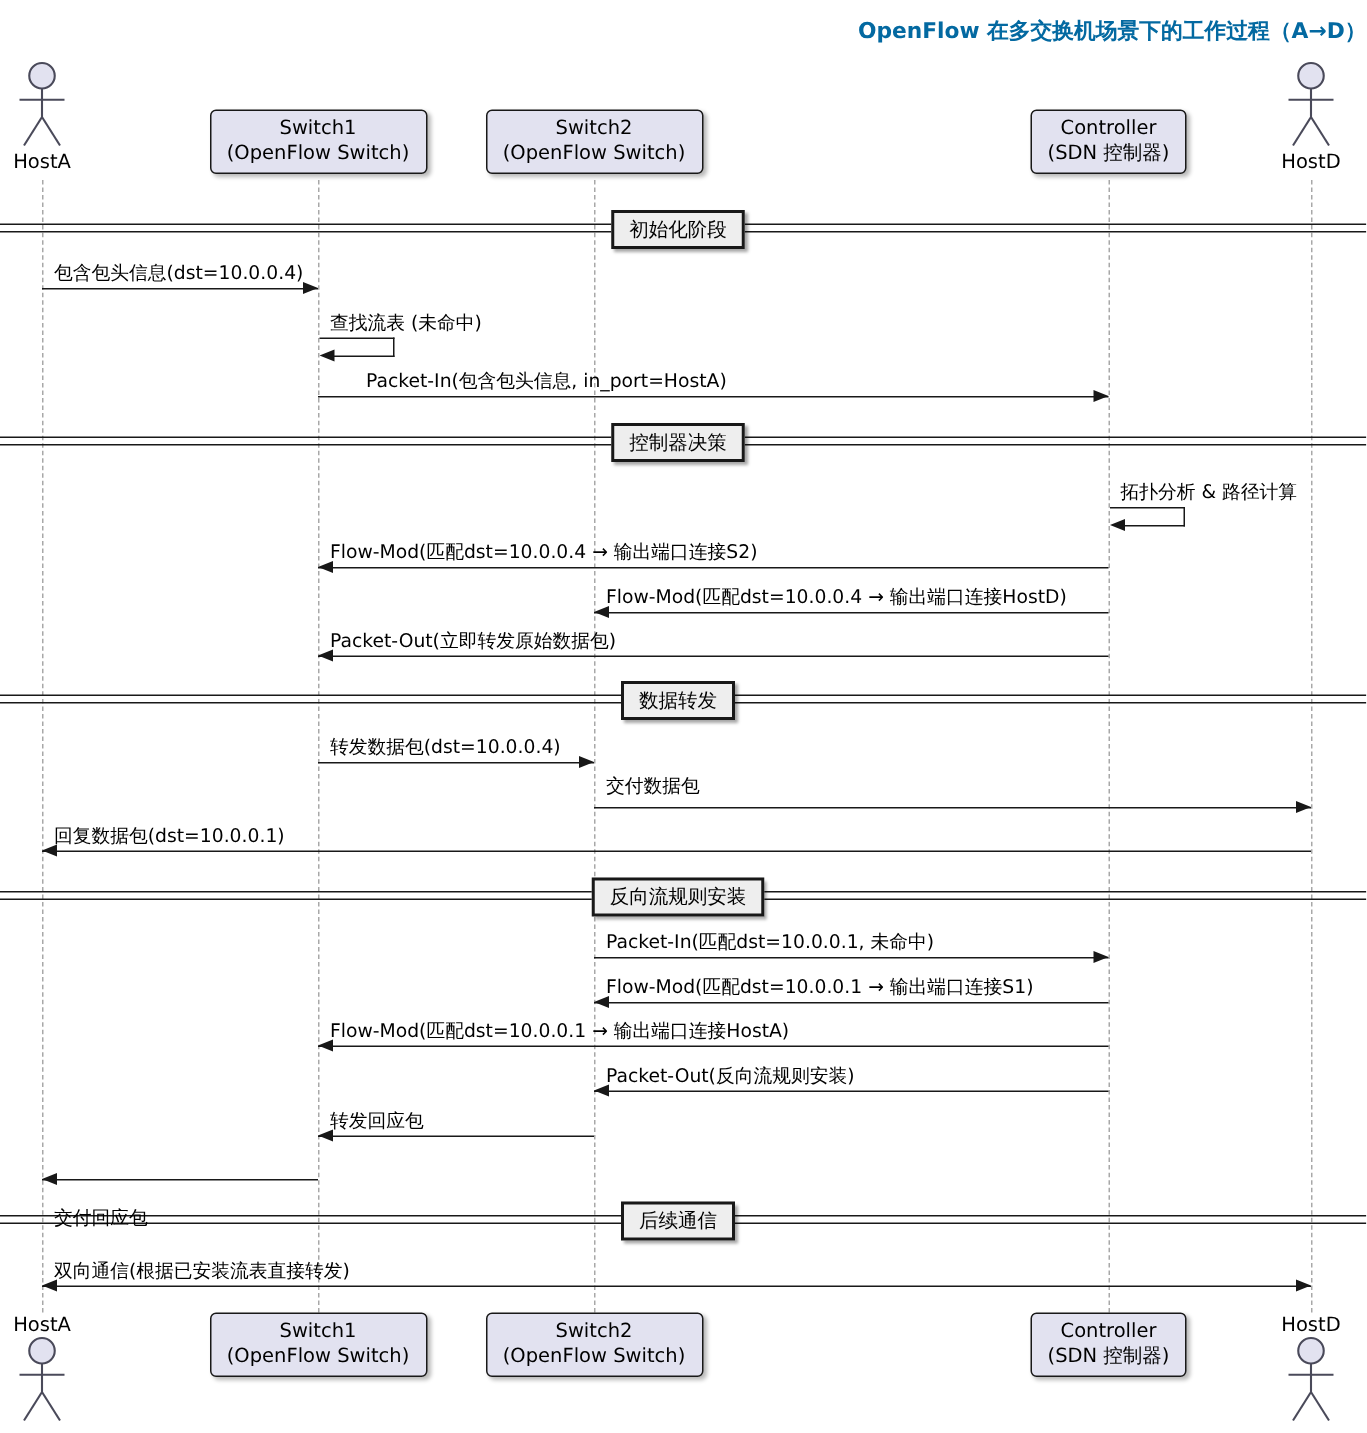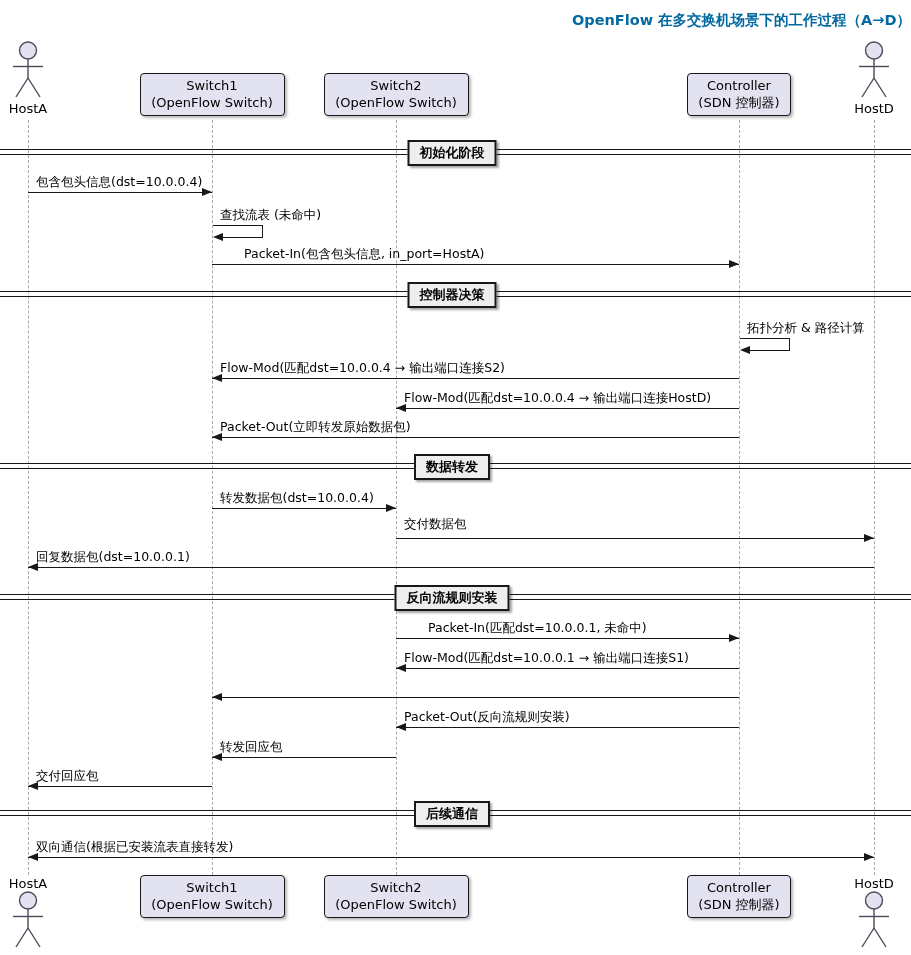--- a/index.html
+++ b/index.html
@@ -27,21 +27,21 @@
   }
   .actor-label {
     position:absolute; text-align:center; font-size:13px; white-space:nowrap;
   }
   .divline {
     position:absolute; height:1px; background:#181818; left:0; width:911px;
   }
   .divbox {
     position:absolute; transform:translateX(-50%);
     background:#EEEEEE; border:2px solid #181818;
-    font-size:13px; font-weight:bold; padding:2px 10px; white-space:nowrap;
+    font-size:13px; font-weight:normal; padding:2px 10px; white-space:nowrap;
     box-shadow:2px 2px 2px rgba(0,0,0,0.35);
   }
   .msg-line { position:absolute; height:1px; background:#181818; }
   .msg-vline { position:absolute; width:1px; background:#181818; }
   .msg-label {
     position:absolute; font-size:12.5px; white-space:nowrap; color:#000; height:16px; line-height:16px;
   }
   .ah { position:absolute; width:0; height:0; border-top:4.5px solid transparent; border-bottom:4.5px solid transparent; }
   .ah-right { border-left:10px solid #181818; }
   .ah-left  { border-right:10px solid #181818; }
@@ -162,34 +162,35 @@
     <div class="msg-line abs" style="left: 212px; top: 508px; width: 184px; height: 1px;"></div>
     <div class="msg-label abs" style="left: 220px; top: 490px;">转发数据包(dst=10.0.0.4)</div>
     <div class="ah ah-right abs" style="left: 386px; top: 504px;"></div>
     <div class="msg-line abs" style="left: 396px; top: 538px; width: 478px; height: 1px;"></div>
     <div class="msg-label abs" style="left: 404px; top: 516px;">交付数据包</div>
     <div class="ah ah-right abs" style="left: 864px; top: 534px;"></div>
     <div class="msg-line abs" style="left: 28px; top: 567px; width: 846px; height: 1px;"></div>
     <div class="msg-label abs" style="left: 36px; top: 549px;">回复数据包(dst=10.0.0.1)</div>
     <div class="ah ah-left abs" style="left: 28px; top: 563px;"></div>
     <div class="msg-line abs" style="left: 396px; top: 638px; width: 343px; height: 1px;"></div>
-    <div class="msg-label abs" style="left: 404px; top: 620px; margin-left: 24px;">Packet-In(匹配dst=10.0.0.1, 未命中)</div>
+    <div class="msg-label abs" style="left: 404px; top: 620px;">Packet-In(匹配dst=10.0.0.1, 未命中)</div>
     <div class="ah ah-right abs" style="left: 729px; top: 634px;"></div>
     <div class="msg-line abs" style="left: 396px; top: 668px; width: 343px; height: 1px;"></div>
     <div class="msg-label abs" style="left: 404px; top: 650px;">Flow-Mod(匹配dst=10.0.0.1 → 输出端口连接S1)</div>
     <div class="ah ah-left abs" style="left: 396px; top: 664px;"></div>
     <div class="msg-line abs" style="left: 212px; top: 697px; width: 527px; height: 1px;"></div>
+    <div class="msg-label abs" style="left: 220px; top: 679px;">Flow-Mod(匹配dst=10.0.0.1 → 输出端口连接HostA)</div>
     <div class="ah ah-left abs" style="left: 212px; top: 693px;"></div>
     <div class="msg-line abs" style="left: 396px; top: 727px; width: 343px; height: 1px;"></div>
     <div class="msg-label abs" style="left: 404px; top: 709px;">Packet-Out(反向流规则安装)</div>
     <div class="ah ah-left abs" style="left: 396px; top: 723px;"></div>
     <div class="msg-line abs" style="left: 212px; top: 757px; width: 184px; height: 1px;"></div>
     <div class="msg-label abs" style="left: 220px; top: 739px;">转发回应包</div>
     <div class="ah ah-left abs" style="left: 212px; top: 753px;"></div>
     <div class="msg-line abs" style="left: 28px; top: 786px; width: 184px; height: 1px;"></div>
-    <div class="msg-label abs" style="left: 36px; top: 768px;">交付回应包</div>
+    <div class="msg-label abs" style="left: 36px; top: 804px;">交付回应包</div>
     <div class="ah ah-left abs" style="left: 28px; top: 782px;"></div>
     <div class="msg-line abs" style="left: 28px; top: 857px; width: 846px; height: 1px;"></div>
     <div class="msg-label abs" style="left: 36px; top: 839px;">双向通信(根据已安装流表直接转发)</div>
     <div class="ah ah-right abs" style="left: 864px; top: 853px;"></div>
     <div class="ah ah-left abs" style="left: 28px; top: 853px;"></div>
     <div class="diagram-title">OpenFlow 在多交换机场景下的工作过程（A→D）</div>
   </div>
 
 </body></html>

